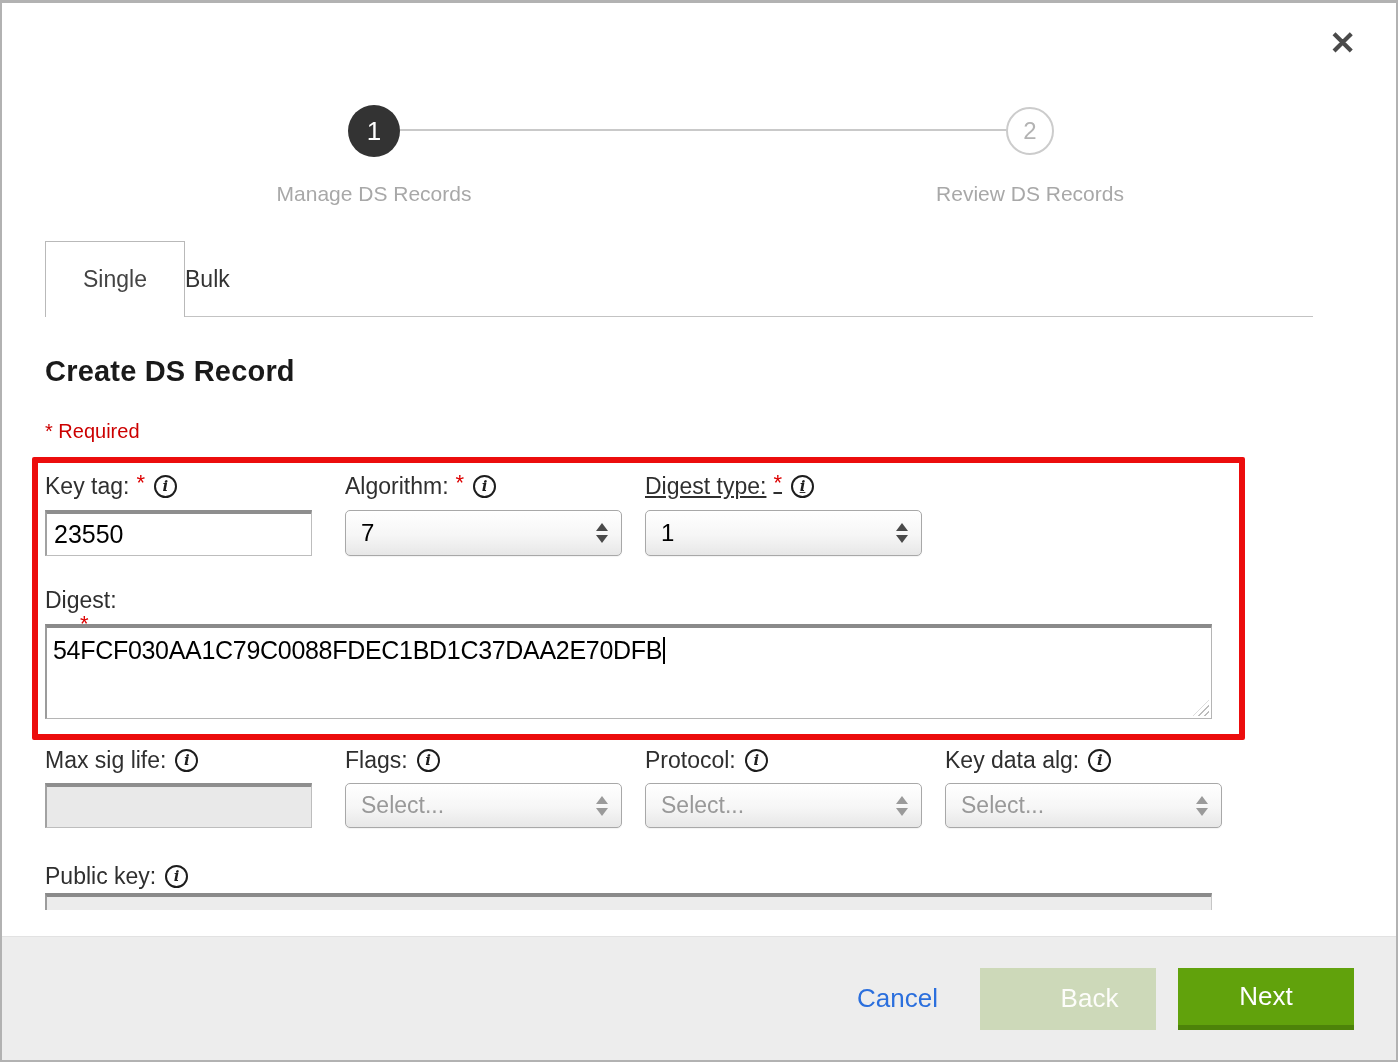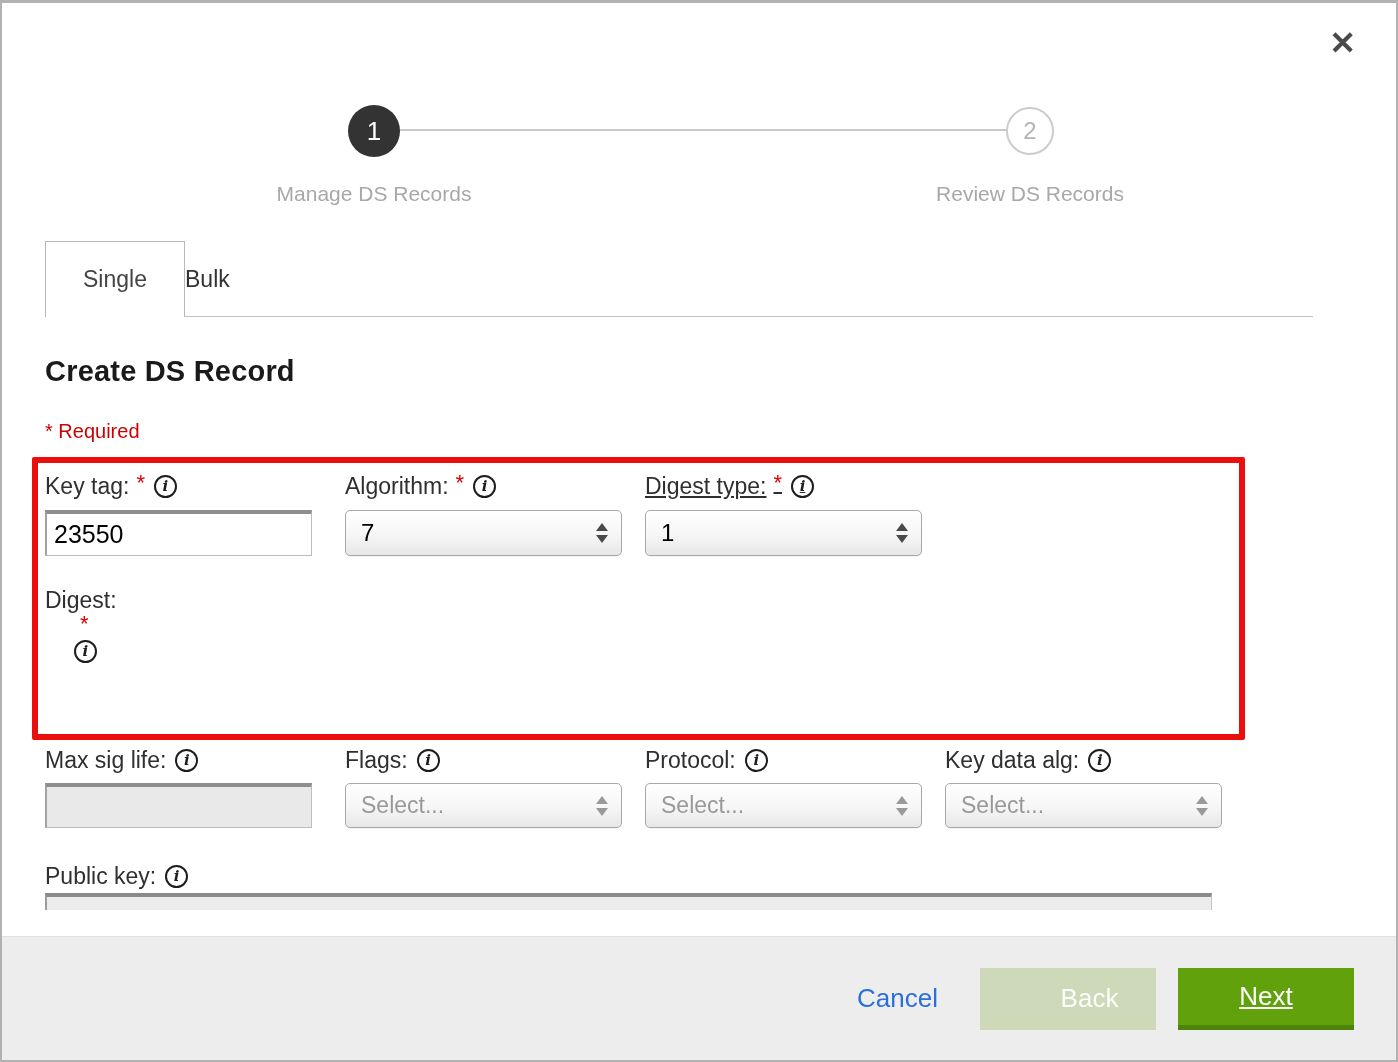--- a/index.html
+++ b/index.html
@@ -148,21 +148,21 @@
   }
   .cancel-link {
     color: #2b6fdd; font-size: 26px; cursor: pointer; margin-right: 42px; margin-left: 16px;
   }
   .btn {
     width: 176px; height: 62px;
     display: flex; align-items: center; justify-content: center;
     font-size: 26px; color: #ffffff; cursor: pointer;
   }
   .btn-back { background: #cdd9b9; color: #fdfdfa; margin-right: 22px; cursor: default; padding-left: 43px; }
-  .btn-next { background: #61a20c; border-bottom: 5px solid #4d8309; text-decoration: underline; }
+  .btn-next { background: #61a20c; border-bottom: 5px solid #4d8309; }
 </style>
 </head>
 <body>
 
 <div class="modal">
 
   <div class="close-btn">✕</div>
 
   <div class="step-line"></div>
   <div class="step-circle active">
@@ -218,20 +218,24 @@
     <span class="arrows">
         <span class="arrow-up"></span>
         <span class="arrow-down"></span>
       </span>
   </div>
 
   <div class="field-label" style="left:43px; top:584px;flex-direction:column;">
     <span>Digest:</span>
     <span class="req">*</span>
     <span class="info-icon"></span>
+  </div>
+  <div class="textarea" style="left:43px; top:621px; width:1167px; height:95px;">
+    <span>54FCF030AA1C79C0088FDEC1BD1C37DAA2E70DFB</span><span class="caret"></span>
+    <span class="resize-handle"></span>
   </div>
 
   <div class="field-label" style="left:43px; top:742px;">
     <span>Max sig life:</span>
     <span class="info-icon"></span>
   </div>
   <div class="field-label" style="left:343px; top:742px;">
     <span>Flags:</span>
     <span class="info-icon"></span>
   </div>

